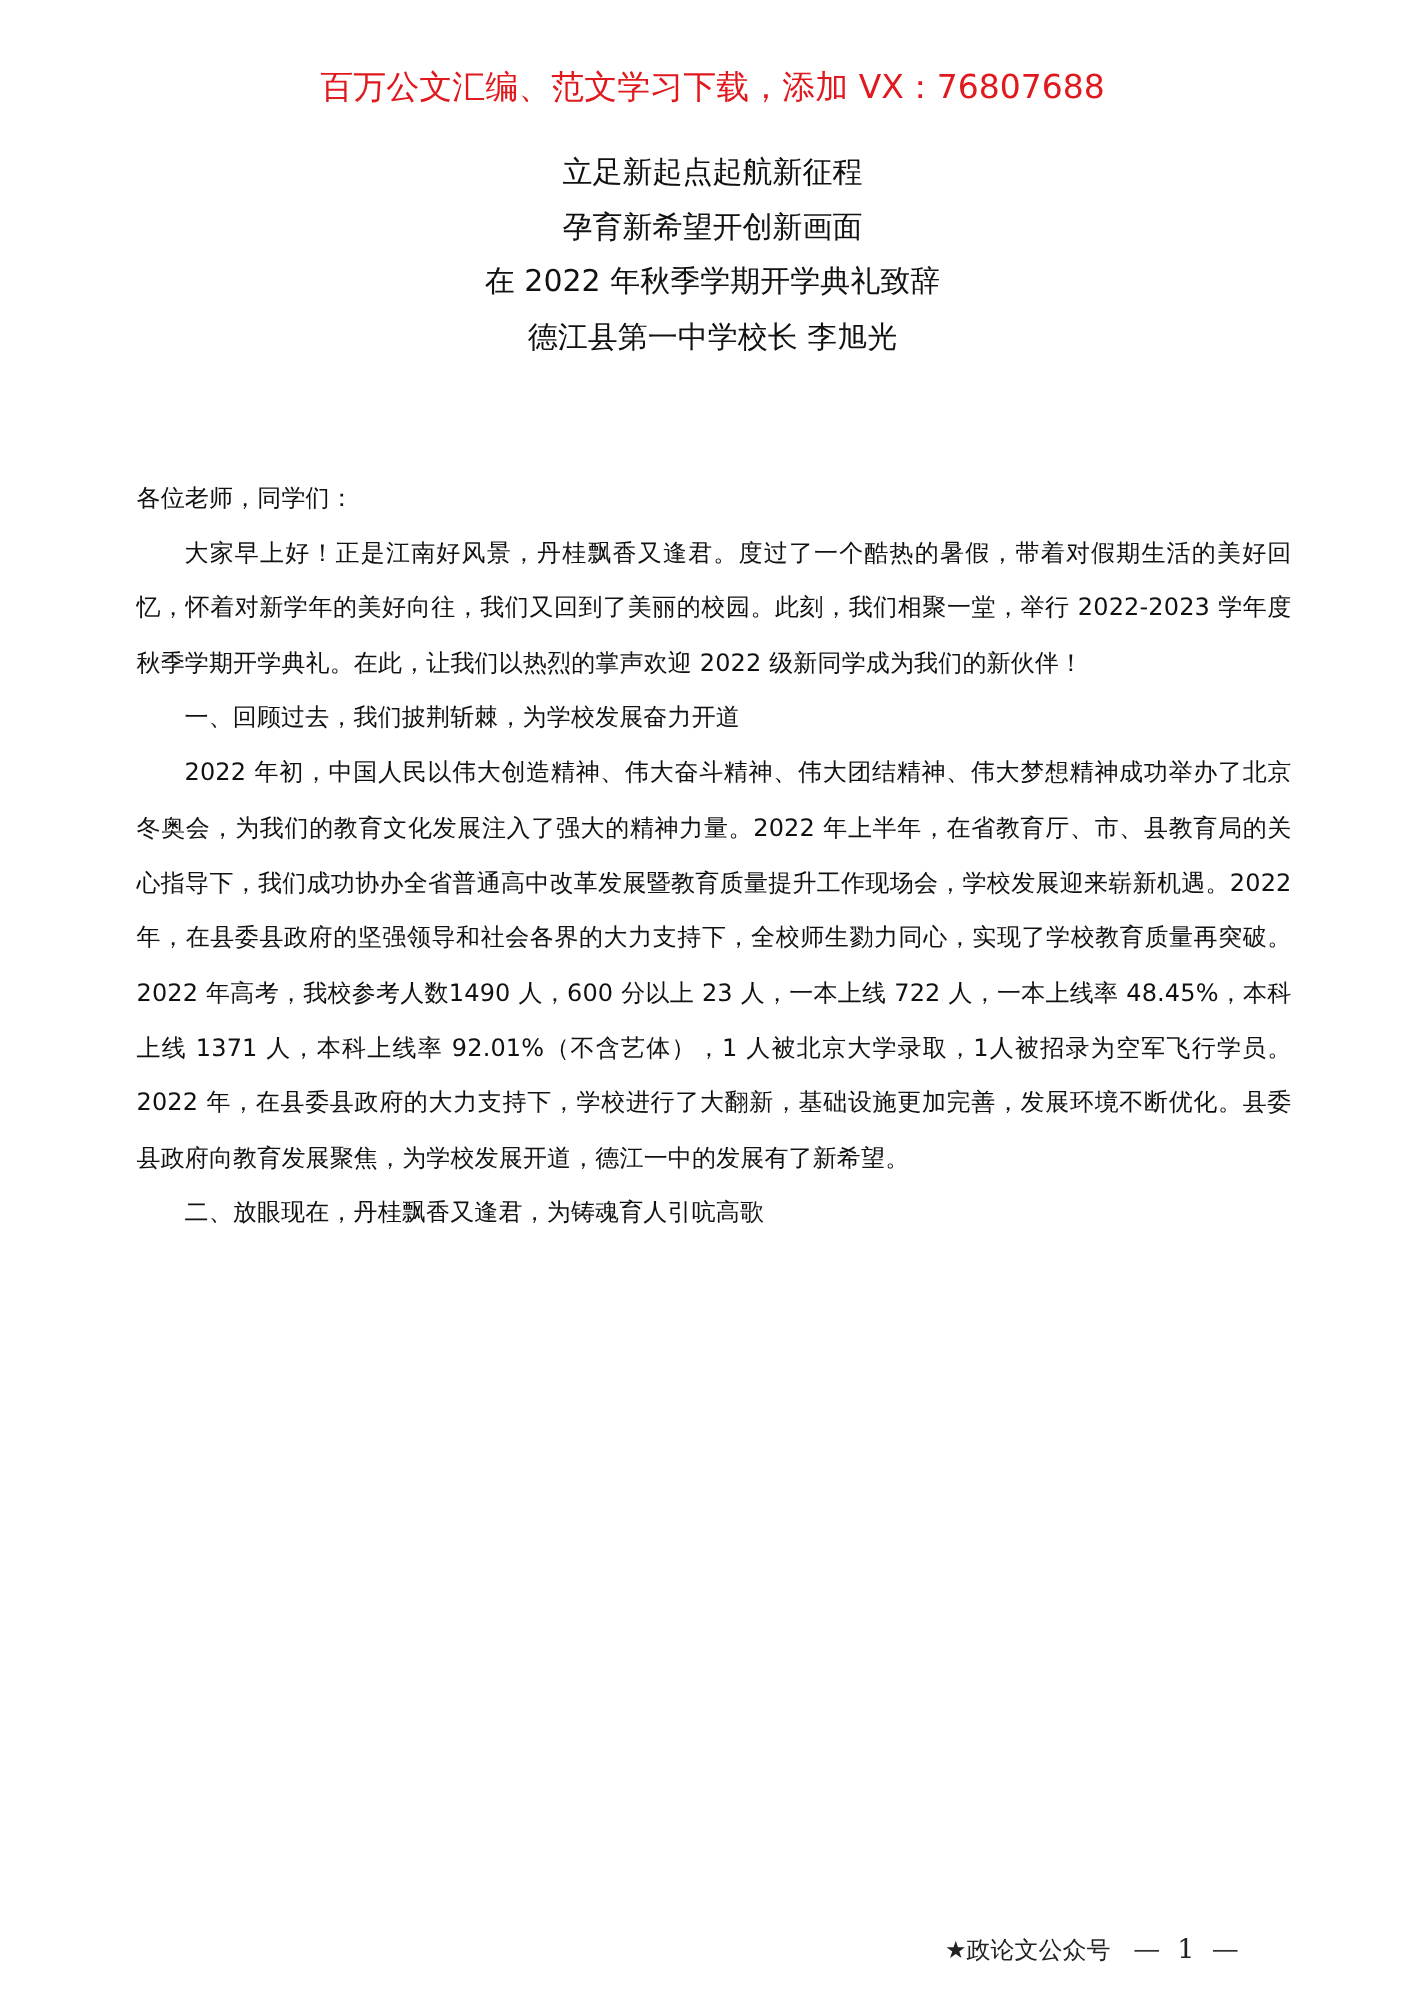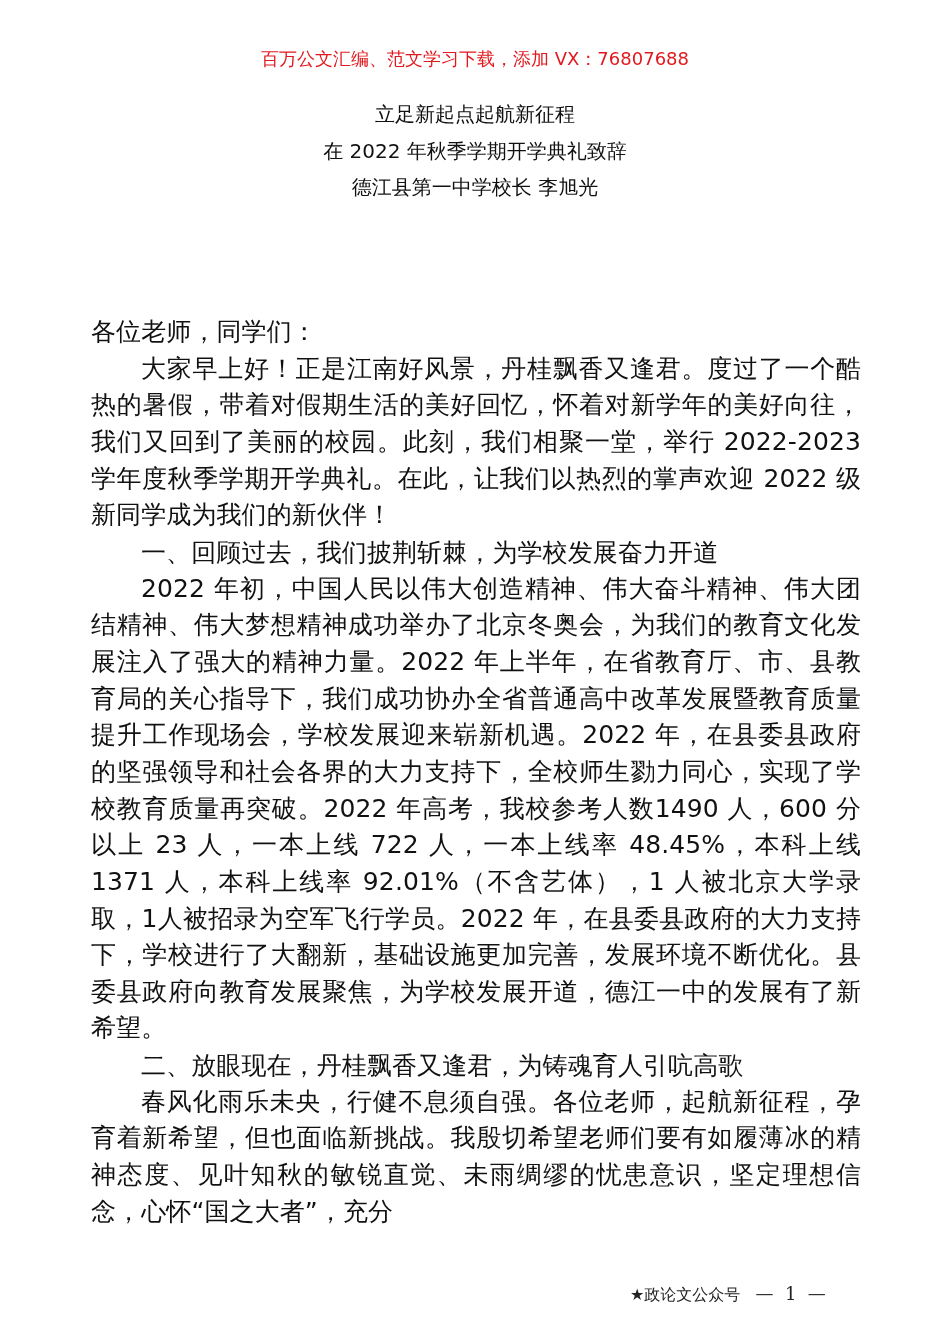--- a/index.html
+++ b/index.html
@@ -14,21 +14,21 @@
       overflow: hidden;
       font-family: "DejaVu Sans", "Liberation Sans", sans-serif;
       color: #111111;
     }
     .watermark {
       position: absolute;
       top: 44px;
       left: 0;
       width: 950px;
       text-align: center;
-      font-size: 18px;
+      font-size: 22px;
       line-height: 30px;
       color: #e0191e;
     }
     .title-block {
       position: absolute;
       top: 96px;
       left: 0;
       width: 950px;
       text-align: center;
       font-size: 20px;
@@ -36,42 +36,42 @@
     }
     .title-line {
       display: block;
       white-space: nowrap;
     }
     .body-text {
       position: absolute;
       top: 314px;
       left: 91px;
       width: 770px;
-      font-size: 25px;
+      font-size: 16px;
       line-height: 36.65px;
       text-align: justify;
       text-justify: inter-character;
       letter-spacing: 0.1px;
     }
     .body-text p {
       margin: 0;
     }
     .indent {
       text-indent: 2em;
     }
     .heading {
       text-indent: 2em;
       font-family: Liberation Sans, sans-serif;
     }
     .footer {
       position: absolute;
       top: 1280px;
       left: 630px;
       font-size: 16px;
-      line-height: 28px;
+      line-height: 40px;
       color: #222222;
       white-space: nowrap;
     }
     .footer .page-num {
       font-family: "DejaVu Serif", "Liberation Serif", serif;
       font-size: 18px;
       margin-left: 10px;
       letter-spacing: 0;
     }
     .footer .dash {
@@ -79,31 +79,31 @@
       color: #333;
     }
   </style>
 </head>
 <body>
 
 <div class="watermark">百万公文汇编、范文学习下载，添加 VX：76807688</div>
 
 <div class="title-block">
   <span class="title-line">立足新起点起航新征程</span>
+  <span class="title-line">孕育新希望开创新画面</span>
   <span class="title-line">在 2022 年秋季学期开学典礼致辞</span>
   <span class="title-line">德江县第一中学校长  李旭光</span>
 </div>
 
 <div class="body-text">
   <p>各位老师，同学们：</p>
   <p class="indent">大家早上好！正是江南好风景，丹桂飘香又逢君。度过了一个酷热的暑假，带着对假期生活的美好回忆，怀着对新学年的美好向往，我们又回到了美丽的校园。此刻，我们相聚一堂，举行 2022-2023 学年度秋季学期开学典礼。在此，让我们以热烈的掌声欢迎 2022 级新同学成为我们的新伙伴！</p>
   <p class="heading">一、回顾过去，我们披荆斩棘，为学校发展奋力开道</p>
   <p class="indent">2022 年初，中国人民以伟大创造精神、伟大奋斗精神、伟大团结精神、伟大梦想精神成功举办了北京冬奥会，为我们的教育文化发展注入了强大的精神力量。2022 年上半年，在省教育厅、市、县教育局的关心指导下，我们成功协办全省普通高中改革发展暨教育质量提升工作现场会，学校发展迎来崭新机遇。2022 年，在县委县政府的坚强领导和社会各界的大力支持下，全校师生勠力同心，实现了学校教育质量再突破。2022 年高考，我校参考人数1490 人，600 分以上 23 人，一本上线 722 人，一本上线率 48.45%，本科上线 1371 人，本科上线率 92.01%（不含艺体），1 人被北京大学录取，1人被招录为空军飞行学员。2022 年，在县委县政府的大力支持下，学校进行了大翻新，基础设施更加完善，发展环境不断优化。县委县政府向教育发展聚焦，为学校发展开道，德江一中的发展有了新希望。</p>
   <p class="heading">二、放眼现在，丹桂飘香又逢君，为铸魂育人引吭高歌</p>
-  <p class="indent">春风化雨乐未央，行健不息须自强。各位老师，起航新征程，孕育着新希望，但也面临新挑战。我殷切希望老师们要有如履薄冰的精神态度、见叶知秋的敏锐直觉、未雨绸缪的忧患意识，坚定理想信念，心怀“国之大者”，充分</p>
 </div>
 
 <div class="footer">
   <span>★政论文公众号</span>
   <span class="page-num">
     <span class="dash">—</span>
     &nbsp;<span>1</span>&nbsp;
     <span class="dash">—</span>
   </span>
 </div>

